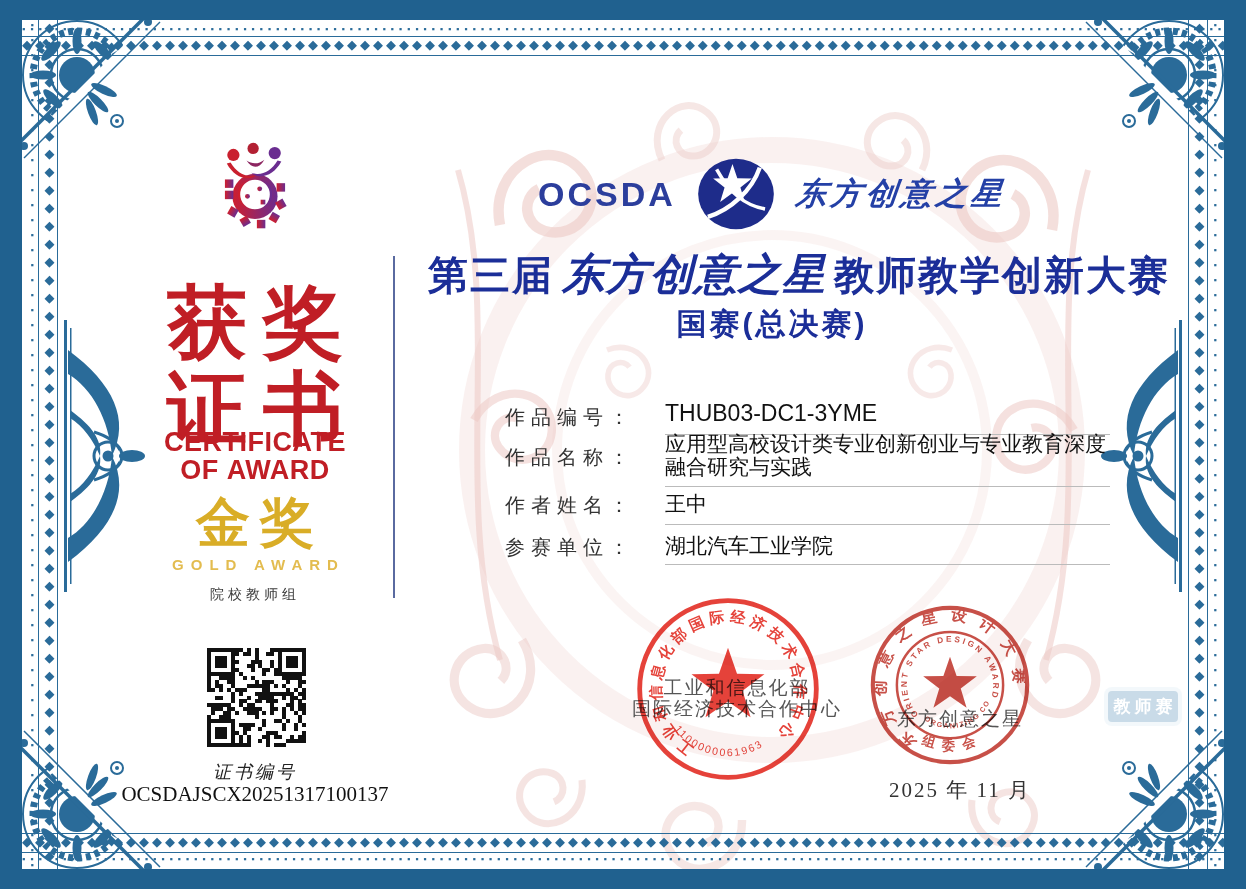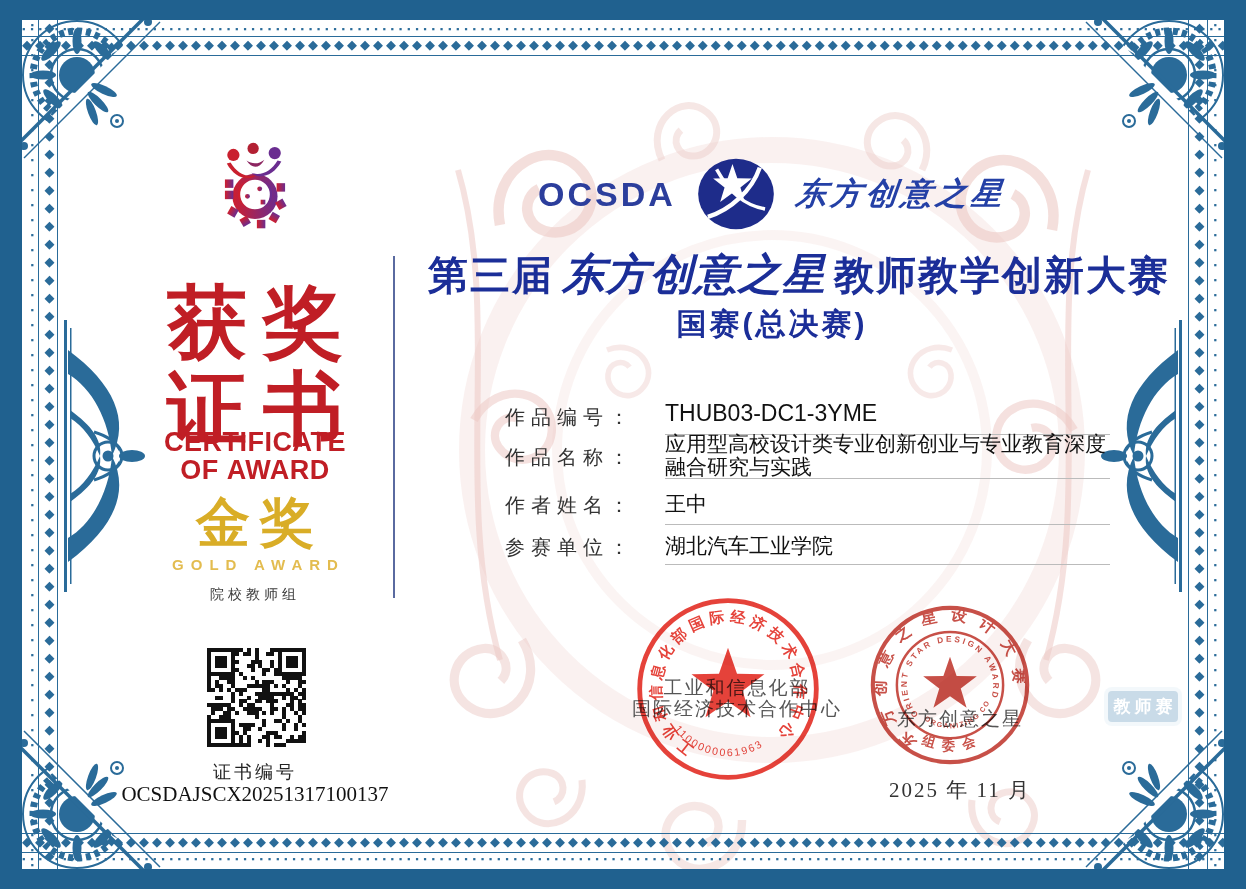--- a/index.html
+++ b/index.html
@@ -42,40 +42,40 @@
   .award-en{left:108px;top:408px;width:250px;text-align:center;z-index:4;
     color:var(--red,#c01e25);font-size:27px;font-weight:600;line-height:28px;letter-spacing:0.5px;}
   .award-en b{font-weight:800;}
   .medal-cn{left:108px;top:474px;width:250px;text-align:center;z-index:4;
     color:var(--gold,#d9ad27);font-size:54px;font-weight:bold;letter-spacing:10px;text-indent:10px;line-height:56px;}
   .medal-en{left:108px;top:536px;width:250px;text-align:center;z-index:4;
     color:var(--gold-light,#e3bc4f);font-size:15px;font-weight:600;letter-spacing:7px;text-indent:7px;}
   .group{left:108px;top:566px;width:250px;text-align:center;z-index:4;
     color:var(--gray-text,#3a3a3a);font-size:14px;letter-spacing:4px;}
   .qr{left:185px;top:628px;width:99px;height:99px;z-index:4;}
-  .certno-label{left:108px;top:740px;width:250px;text-align:center;z-index:4;color:#222;font-size:18px;letter-spacing:3px;}
+  .certno-label{left:108px;top:740px;width:250px;text-align:center;z-index:4;color:#222;font-size:18px;letter-spacing:3px;font-style:italic;}
   .certno{left:88px;top:762px;width:290px;text-align:center;z-index:4;color:#111;
     font-family:"Liberation Serif",serif;font-size:21px;}
   .divider{left:371px;top:236px;width:2px;height:342px;background:var(--slate,#5a6aa0);z-index:4;}
   
   .hdr{left:400px;top:128px;width:700px;height:92px;display:flex;align-items:center;justify-content:center;gap:16px;z-index:4;}
   .ocsda{color:#2c3e9c;font-size:34px;font-weight:600;letter-spacing:3px;}
   .brand-cn{color:#2440a6;font-size:31px;font-weight:bold;font-style:italic;letter-spacing:4px;transform:skewX(-6deg);}
   .title{left:390px;top:226px;width:720px;text-align:center;z-index:4;
     color:var(--title-blue,#1b2e98);font-size:40px;font-weight:bold;letter-spacing:2px;white-space:nowrap;margin-left:16px;}
   .title .script{font-style:italic;font-size:43px;letter-spacing:1px;margin:0 8px;}
   .subtitle{left:390px;top:284px;width:720px;text-align:center;z-index:4;
     color:var(--title-blue,#1b2e98);font-size:30px;font-weight:bold;letter-spacing:3px;}
   
   .field{position:absolute;left:483px;display:flex;align-items:flex-start;z-index:4;}
   .field .lab{flex:0 0 160px;color:#333;font-size:20px;letter-spacing:6px;font-family:"Liberation Serif",serif;padding-top:2px;}
   .field .val{width:445px;border-bottom:1px solid var(--line,#bbb);color:#111;
     font-family:Liberation Sans, sans-serif;font-size:21px;line-height:23px;}
   .f1{top:382px;} .f1 .val{min-height:32px;font-size:23px;}
-  .f2{top:412px;justify-content:flex-end;} .f2 .lab{padding-top:12px;} .f2 .val{min-height:46px;padding-bottom:0;}
+  .f2{top:412px;justify-content:flex-end;} .f2 .lab{padding-top:12px;} .f2 .val{min-height:46px;padding-bottom:8px;}
   .f3{top:470px;} .f3 .val{min-height:32px;padding-top:2px;}
   .f4{top:512px;} .f4 .val{min-height:30px;padding-top:2px;}
   
   .orgtxt{position:absolute;z-index:3;color:#555;text-align:center;letter-spacing:2px;font-size:19px;line-height:21px;}
   .org1{left:590px;top:657px;width:250px;}
   .org2{left:818px;top:688px;width:240px;}
   .stamp{position:absolute;z-index:5;opacity:.88;mix-blend-mode:multiply;pointer-events:none;}
   .stamp1{left:610px;top:573px;width:192px;height:192px;}
   .stamp2{left:845px;top:582px;width:166px;height:166px;}
   .date{left:818px;top:756px;width:240px;text-align:center;z-index:4;color:#333;

